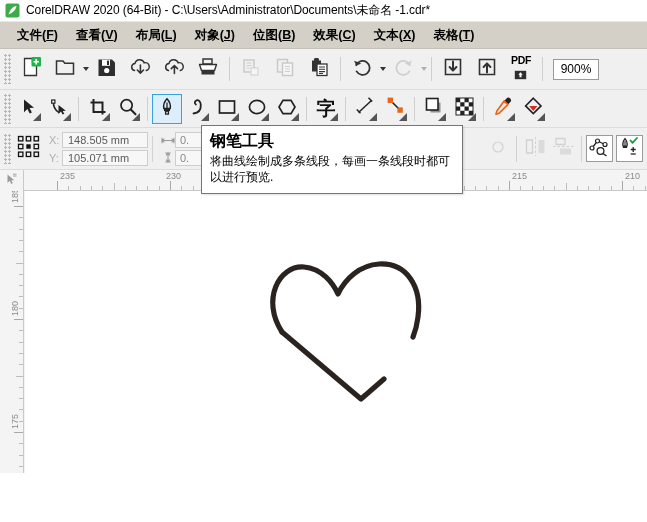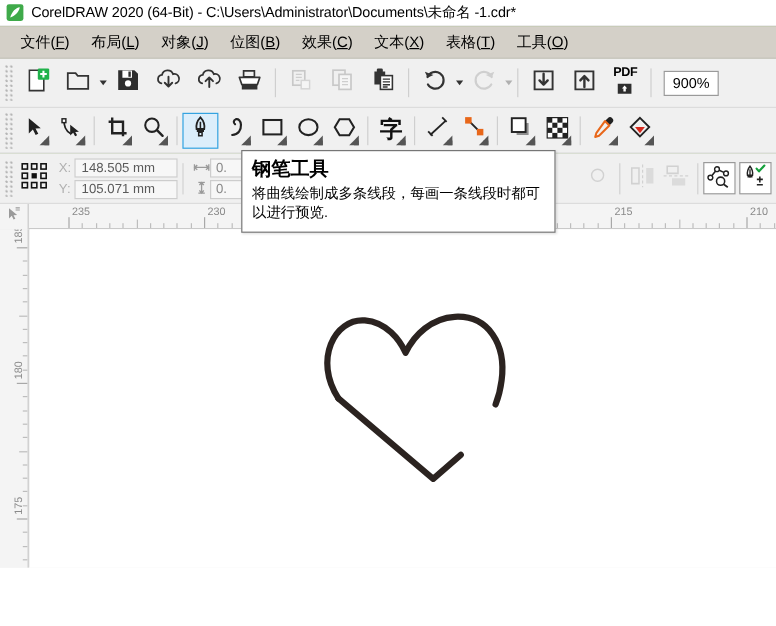--- a/index.html
+++ b/index.html
@@ -21,20 +21,21 @@
   }
   .app-logo { width: 15px; height: 15px; margin-right: 6px; position: relative; flex: none; }
   .app-logo svg { display: block; }
   .title-text { font-size: 12px; letter-spacing: -0.1px; }
 
   
   .menubar {
     height: 27px; background: #d4d0c8;
     display: flex; align-items: center; padding-left: 8px;
     border-bottom: 1px solid #c4c0b8;
+    font-weight: bold;
   }
   .menu-item {
     font-size: 12.5px; color: #000; padding: 3px 9px;
     cursor: default; white-space: nowrap; letter-spacing: 0px;
   }
   .menu-item .mn { text-decoration: underline; }
 
   
   .toolbar {
     height: 41px; background: #f0f0f0;
@@ -171,27 +172,27 @@
       <svg width="15" height="15" viewBox="0 0 15 15">
         <rect x="0.5" y="0.5" width="14" height="14" rx="2" fill="#3faa4a"></rect>
         <path d="M3.5 11.5 C 5 6.5, 8 3.5, 11.5 3 C 11 6.5, 8 10, 3.5 11.5 Z" fill="#ffffff"></path>
       </svg>
     </span>
     <span class="title-text">CorelDRAW 2020 (64-Bit) - C:\Users\Administrator\Documents\未命名 -1.cdr*</span>
   </div>
 
   <div class="menubar">
     <div class="menu-item"><span>文件</span>(<span class="mn">F</span>)</div>
+    <div class="menu-item"><span>查看</span>(<span class="mn">V</span>)</div>
     <div class="menu-item"><span>布局</span>(<span class="mn">L</span>)</div>
     <div class="menu-item"><span>对象</span>(<span class="mn">J</span>)</div>
     <div class="menu-item"><span>位图</span>(<span class="mn">B</span>)</div>
     <div class="menu-item"><span>效果</span>(<span class="mn">C</span>)</div>
     <div class="menu-item"><span>文本</span>(<span class="mn">X</span>)</div>
     <div class="menu-item"><span>表格</span>(<span class="mn">T</span>)</div>
-    <div class="menu-item"><span>工具</span>(<span class="mn">O</span>)</div>
   </div>
 
   <div class="toolbar">
     <div class="grip"></div>
 
     <div class="tbtn">
       <span>
         <svg width="22" height="22" viewBox="0 0 22 22">
           <path d="M4.5 2.5 h8 l4 4 v13 h-12 z" fill="#fff" stroke="#333" stroke-width="1.3"></path>
           <path d="M12.5 2.5 v4 h4" fill="none" stroke="#333" stroke-width="1.3"></path>
@@ -644,21 +645,21 @@
           <div class="tickmin" style="left: 68.3px; top: 16px; width: 1px; height: 4px;"></div>
           <div class="tickmin" style="left: 79.6px; top: 16px; width: 1px; height: 4px;"></div>
           <div class="tickmin" style="left: 90.9px; top: 16px; width: 1px; height: 4px;"></div>
           <div class="tickmin" style="left: 102.2px; top: 16px; width: 1px; height: 4px;"></div>
           <div class="tickmin" style="left: 113.5px; top: 13px; width: 1px; height: 7px;"></div>
           <div class="tickmin" style="left: 124.8px; top: 16px; width: 1px; height: 4px;"></div>
           <div class="tickmin" style="left: 136.1px; top: 16px; width: 1px; height: 4px;"></div>
           <div class="tickmin" style="left: 147.4px; top: 16px; width: 1px; height: 4px;"></div>
           <div class="tickmin" style="left: 158.7px; top: 16px; width: 1px; height: 4px;"></div>
           <div class="tickmaj" style="left: 170px; top: 11px; width: 1px; height: 9px;"></div>
-          <div class="rlabel" style="left: 173px; top: 1px;">230</div>
+          <div class="rlabel" style="left: 166px; top: 1px;">230</div>
           <div class="tickmin" style="left: 181.3px; top: 16px; width: 1px; height: 4px;"></div>
           <div class="tickmin" style="left: 192.6px; top: 16px; width: 1px; height: 4px;"></div>
           <div class="tickmin" style="left: 203.9px; top: 16px; width: 1px; height: 4px;"></div>
           <div class="tickmin" style="left: 215.2px; top: 16px; width: 1px; height: 4px;"></div>
           <div class="tickmin" style="left: 226.5px; top: 13px; width: 1px; height: 7px;"></div>
           <div class="tickmin" style="left: 237.8px; top: 16px; width: 1px; height: 4px;"></div>
           <div class="tickmin" style="left: 249.1px; top: 16px; width: 1px; height: 4px;"></div>
           <div class="tickmin" style="left: 260.4px; top: 16px; width: 1px; height: 4px;"></div>
           <div class="tickmin" style="left: 271.7px; top: 16px; width: 1px; height: 4px;"></div>
           <div class="tickmaj" style="left: 283px; top: 11px; width: 1px; height: 9px;"></div>

